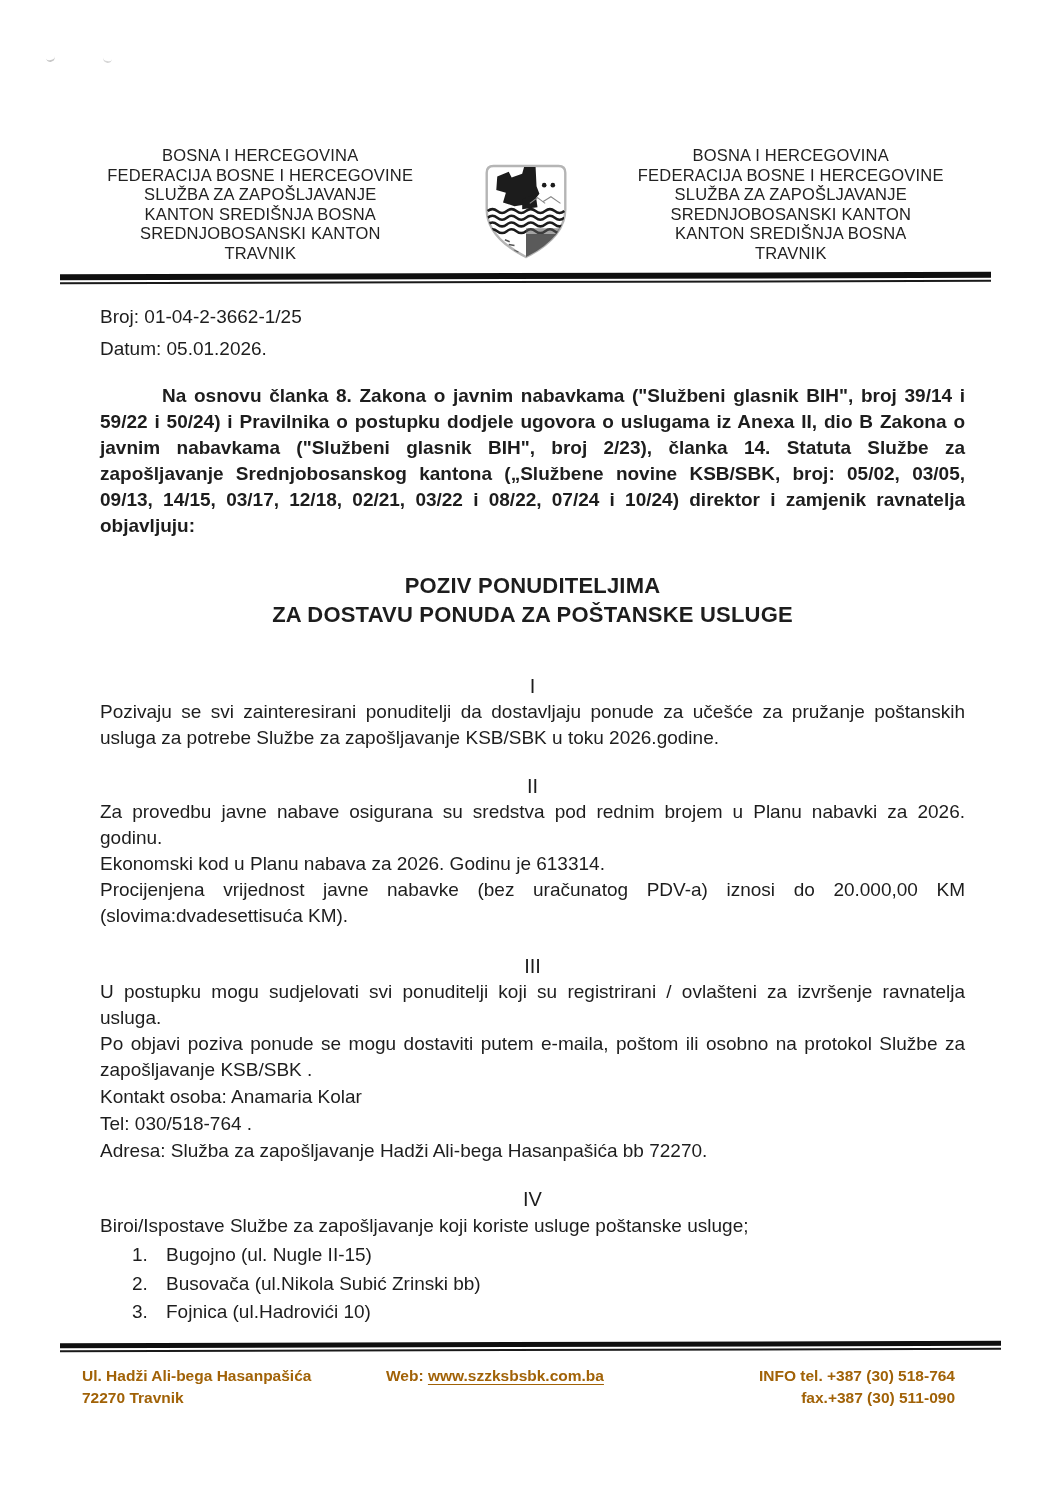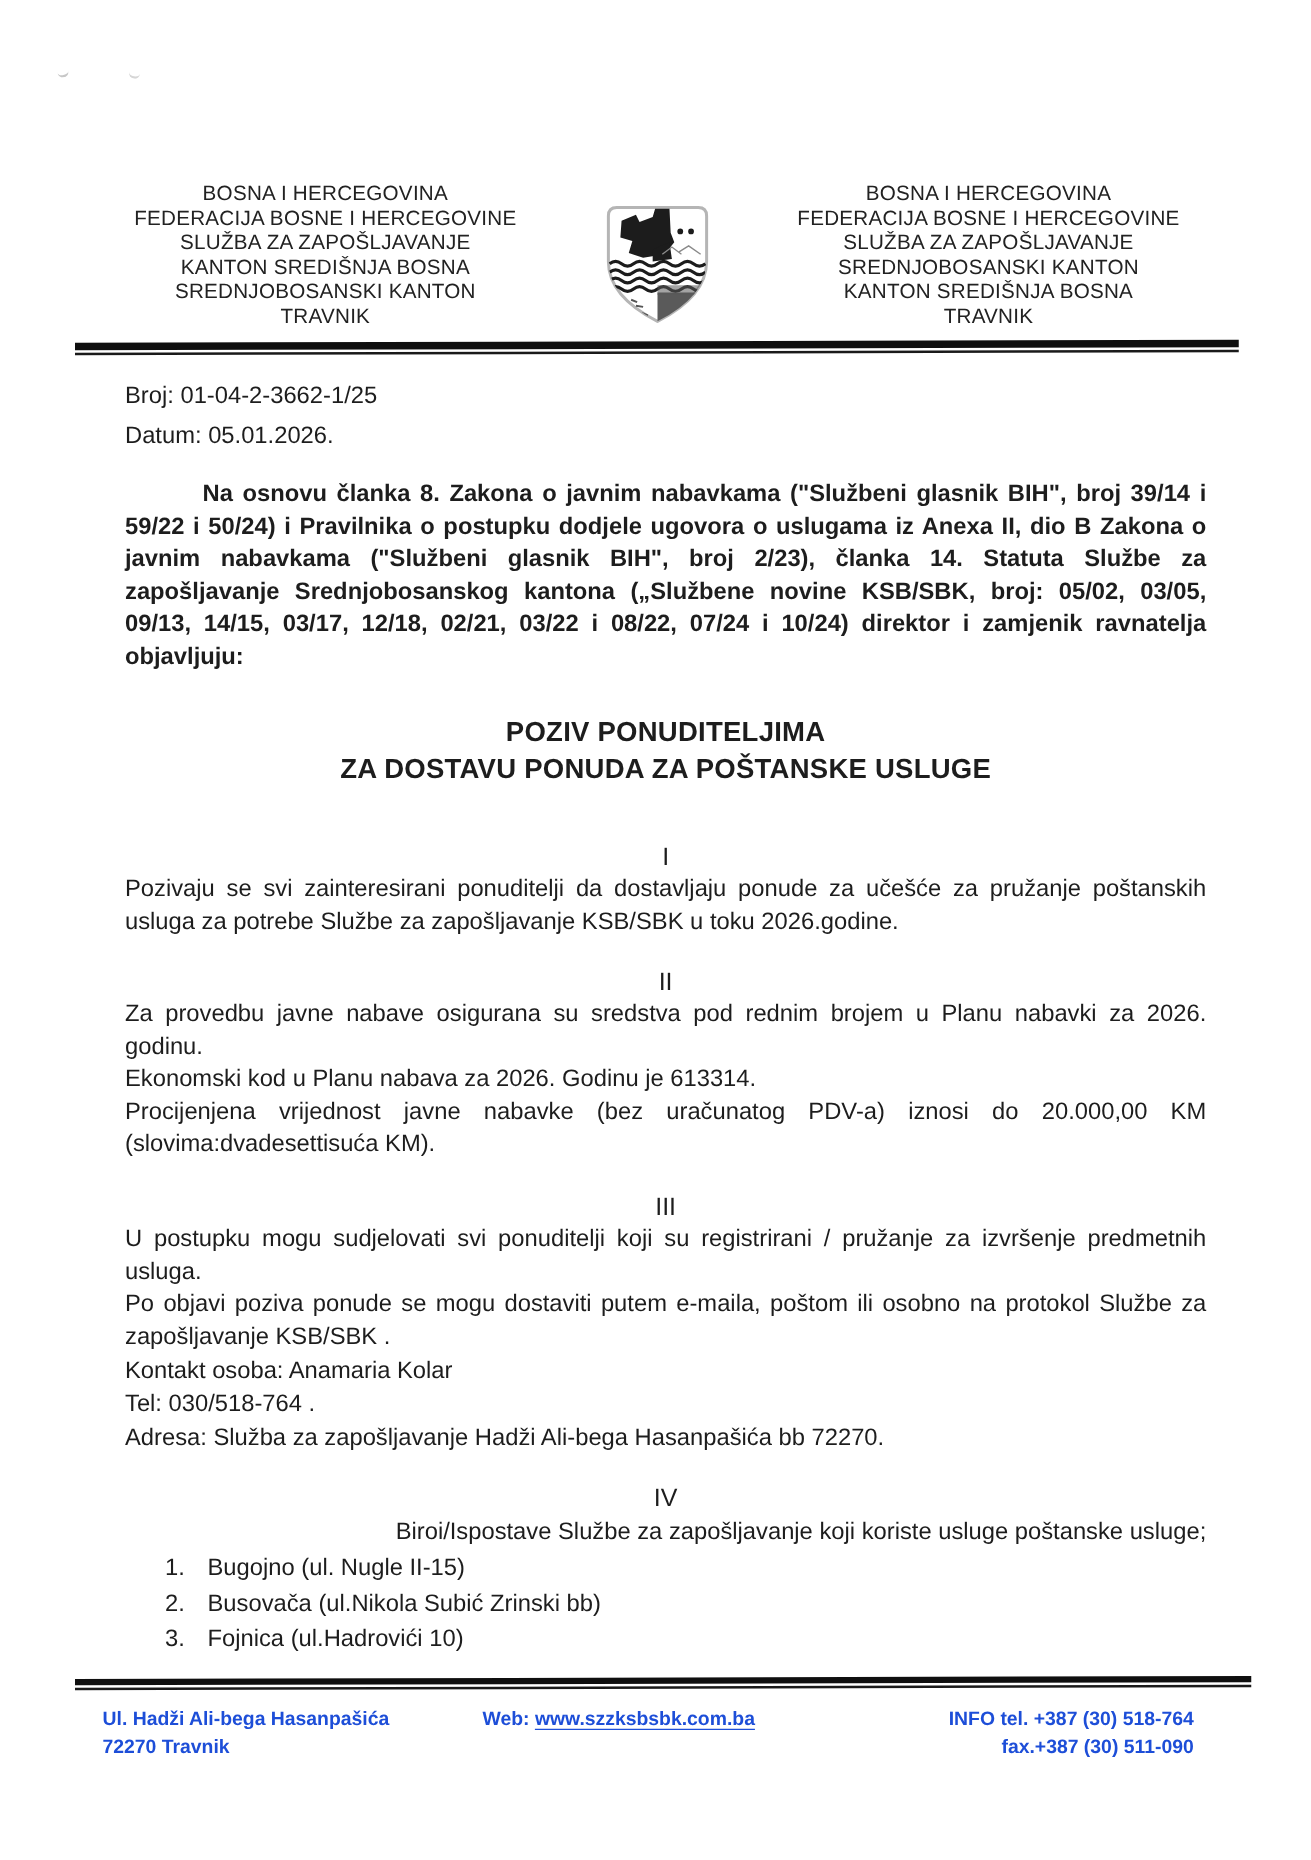--- a/index.html
+++ b/index.html
@@ -23,41 +23,41 @@
   .hblock { flex:1; text-align:center; font-size:16.5px; line-height:19.6px; color:#222; letter-spacing:.2px; }
   .logo { width:130px; display:flex; justify-content:center; padding-top:14px; }
 
   .rule { margin:9px 58px 0 60px; }
   .rule .thick { height:6px; background:#0f0f0f; transform:skewY(-0.15deg); }
   .rule .thin  { height:2px; background:#1a1a1a; margin-top:2px; transform:skewY(-0.15deg); }
 
   
   .main { margin:0 84px 0 100px; font-size:19px; }
   .meta { margin-top:18px; line-height:32px; }
-  p { margin:0;text-align:right; }
+  p { margin:0; }
   .just { text-align:justify; line-height:26px; }
   .intro { margin-top:18px; text-indent:62px;font-weight:bold; }
   .title { margin-top:32px; text-align:center; font-weight:bold; font-size:22px; line-height:29px; letter-spacing:.2px; }
   .numeral { text-align:center; line-height:26px; font-size:20px; }
   .n1 { margin-top:44px; }
   .n2 { margin-top:22px; }
   .n3 { margin-top:24px; }
   .n4 { margin-top:22px; }
   .contact { line-height:27px; }
   .email-link, .web-link { color:inherit; text-decoration:underline; text-underline-offset:3px; cursor:pointer; }
   .biro-list { margin-top:2px; }
   .biro-item { display:flex; line-height:28.5px; padding-left:32px; }
   .biro-num { width:34px; }
 
   
   .footer { position:absolute; left:0; right:0; top:1342px; }
   .footer .rule { margin:0 48px 0 60px; }
   .footer .rule .thick { height:5px; }
   .footer .rule .thin { height:1.6px; }
-  .fcols { display:flex; padding:14px 94px 0 82px; font-size:15.5px; font-weight:bold; line-height:22px; color:#1d4ed8; }
+  .fcols { display:flex; padding:14px 94px 0 82px; font-size:15.5px; font-weight:bold; line-height:22px; color:#a16207; }
   .fleft { width:300px; }
   .fmid { flex:1; padding-left:4px; }
   .fright { width:260px; text-align:right; }
 </style>
 </head>
 <body>
 
 <div class="page">
 
   <span class="scan-mark mark1"></span>
@@ -137,21 +137,21 @@
 
     <div class="numeral n1">I</div>
     <p class="just">Pozivaju se svi zainteresirani ponuditelji da dostavljaju ponude za učešće za pružanje poštanskih usluga za potrebe Službe za zapošljavanje KSB/SBK u toku 2026.godine.</p>
 
     <div class="numeral n2">II</div>
     <p class="just">Za provedbu javne nabave osigurana su sredstva pod rednim brojem u Planu nabavki za 2026. godinu.</p>
     <p class="just">Ekonomski kod u Planu nabava za 2026. Godinu je 613314.</p>
     <p class="just">Procijenjena vrijednost javne nabavke (bez uračunatog PDV-a) iznosi do 20.000,00 KM (slovima:dvadesettisuća KM).</p>
 
     <div class="numeral n3">III</div>
-    <p class="just">U postupku mogu sudjelovati svi ponuditelji koji su registrirani / pružanje za izvršenje predmetnih usluga.</p>
+    <p class="just">U postupku mogu sudjelovati svi ponuditelji koji su registrirani / ovlašteni za izvršenje ravnatelja usluga.</p>
     <p class="just">Po objavi poziva ponude se mogu dostaviti putem e-maila, poštom ili osobno na protokol Službe za zapošljavanje KSB/SBK .</p>
     <div class="contact">
       <div>Kontakt osoba: Anamaria Kolar</div>
       <div>Tel: 030/518-764 .</div>
       <div>Adresa: Služba za zapošljavanje Hadži Ali-bega Hasanpašića bb 72270.</div>
     </div>
 
     <div class="numeral n4">IV</div>
     <p style="line-height:27px;">Biroi/Ispostave Službe za zapošljavanje koji koriste usluge poštanske usluge;</p>
     <div class="biro-list">

